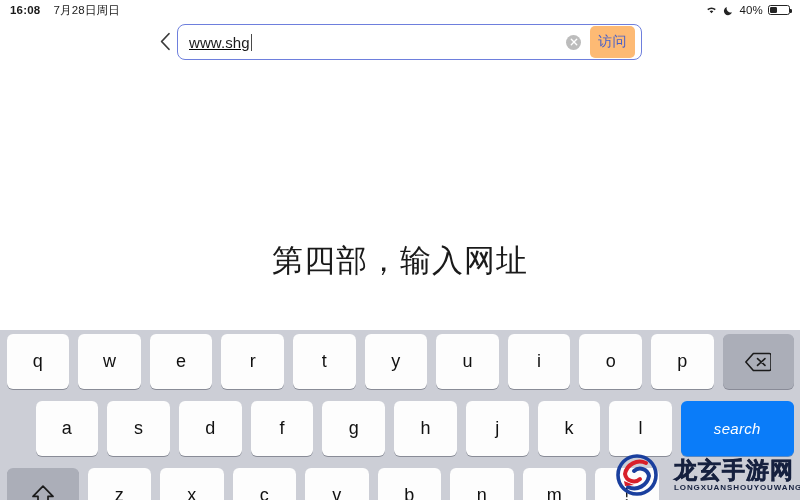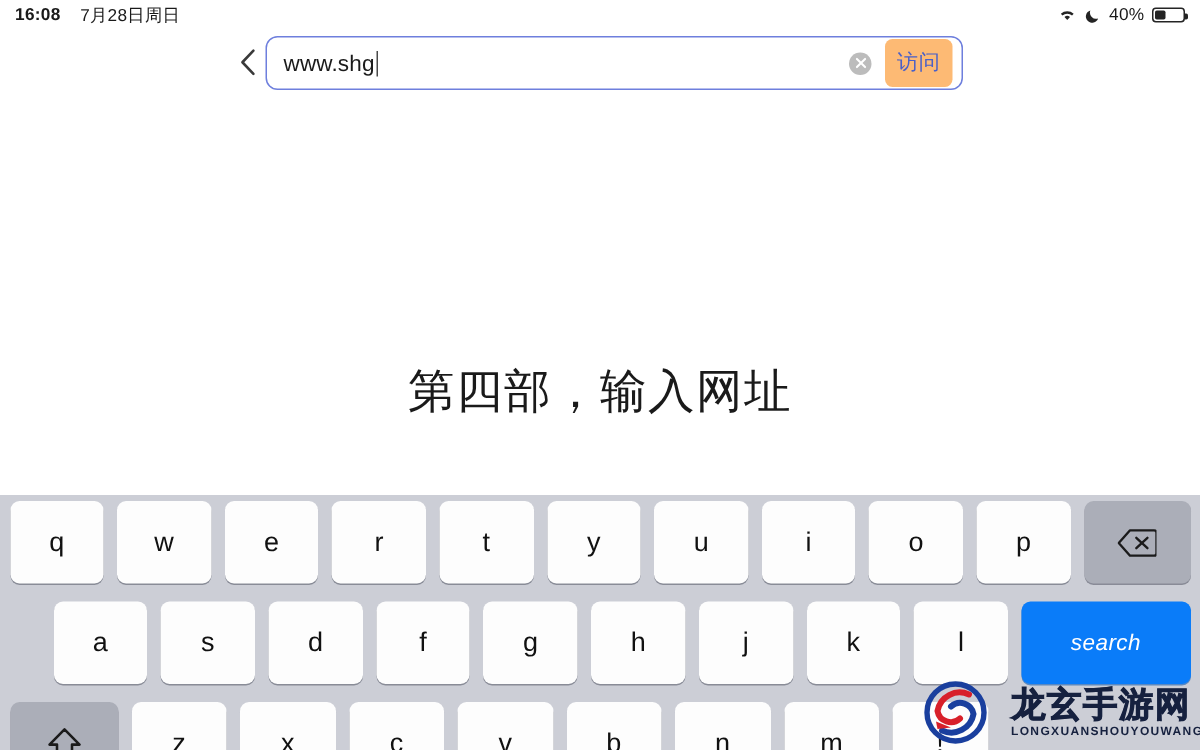--- a/index.html
+++ b/index.html
@@ -77,20 +77,21 @@
     border: 1.6px solid #6e7fdd;
     border-radius: 8px;
     display: flex; align-items: center;
     padding: 0 6px 0 11px;
   }
   .url-text-wrap {
     flex: 1;
     display: flex; align-items: center;
     min-width: 0;
     height: 100%;
+    text-decoration: underline;
   }
   .url-text {
     font-size: 15px;
     color: #1b1b1b;
     white-space: nowrap;
     letter-spacing: 0.1px;
   }
   .caret {
     display: inline-block;
     width: 1.4px; height: 17px;

